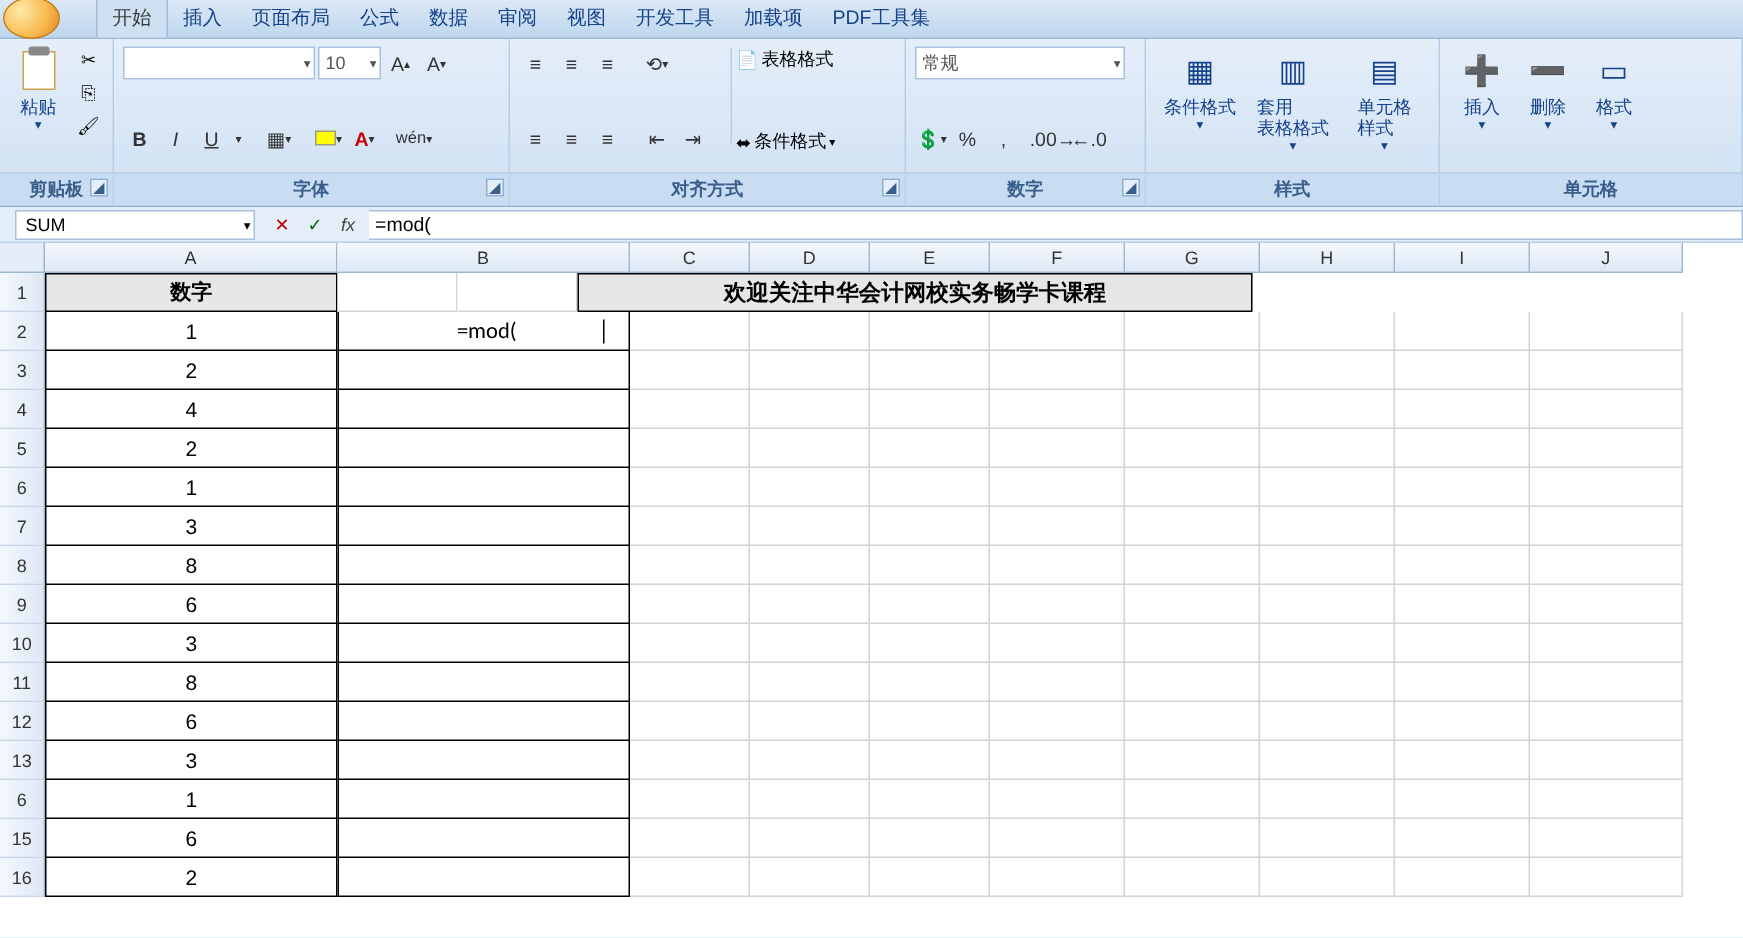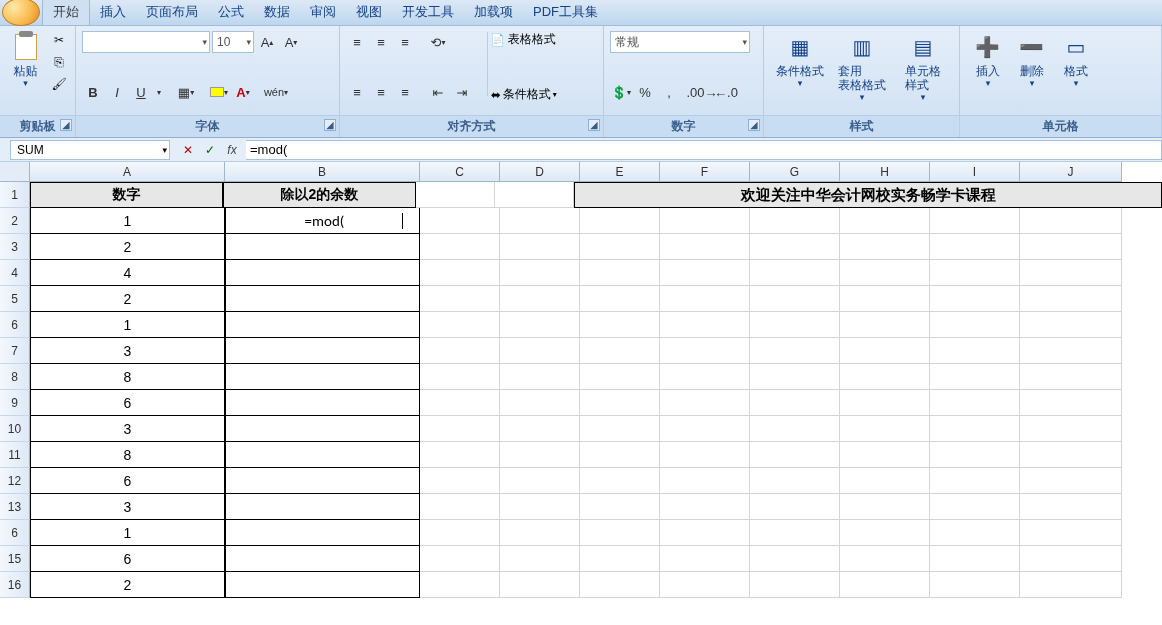--- a/index.html
+++ b/index.html
@@ -1,21 +1,21 @@
 <!DOCTYPE html>
 <html><head>
 <meta charset="utf-8">
 <style>
 * { margin: 0; padding: 0; box-sizing: border-box; font-family: "SimSun", "Microsoft YaHei", Arial, sans-serif; }
 body { background: #BDD7EE; width: 1162px; height: 625px; overflow: hidden; font-size: 12px; user-select: none; }
 
 
 
 
-.tabs { height: 26px; background: linear-gradient(#DDE8F6,#BDD7EE); display:flex; align-items:flex-end; padding-left: 42px; border-bottom:1px solid #9FBBD9; position:relative;}
+.tabs { height: 26px; background: linear-gradient(#DDE8F6,#BDD7EE); display:flex; align-items:flex-end; padding-left: 64px; border-bottom:1px solid #9FBBD9; position:relative;}
 .office-btn { position:absolute; left:2px; top:-2px; width:38px; height:28px; border-radius:50%; background: radial-gradient(circle at 30% 30%, #FFE9A8, #F7B84B 60%, #E0821E); border:1px solid #C67E1D;}
 .tab { padding: 4px 10px 4px 10px; font-size:13px; color:#15428B; cursor:pointer;}
 .tab.active { background:#CFE0F3; border:1px solid #9FBBD9; border-bottom:none; border-radius:3px 3px 0 0; color:#3B3B3B;}
 
 
 .ribbon { height: 112px; background: linear-gradient(#E4EEF9,#CFE0F3); display:flex; border-bottom:1px solid #8FAFD6;}
 .group { border-right:1px solid #B5CDE7; display:flex; flex-direction:column; padding:4px 6px 0 6px; }
 .group-body { flex:1; display:flex; align-items:flex-start; }
 .group-title { text-align:center; font-size:12px; color:#3A5E8C; padding:2px 0; background:#C8DCF2; margin: 0 -6px; border-top:1px solid #B5CDE7; position:relative;font-weight:bold;}
 .group-title .dlg { position:absolute; right:3px; top:3px; width:12px; height:12px; border:1px solid #8FAFD6; background:#E4EEF9; font-size:9px; line-height:10px; color:#3A5E8C; text-align:center;}
@@ -282,24 +282,23 @@
       <div class="rowhead">11</div>
       <div class="rowhead">12</div>
       <div class="rowhead">13</div>
       <div class="rowhead">6</div>
       <div class="rowhead">15</div>
       <div class="rowhead">16</div>
     </div>
   <div class="cells" id="cells">
       <div class="row">
         <div class="cell cA hdrcell">数字</div>
-        <div class="cell cB hdrcell">除以2的余数</div>
-        <div class="cell cC"></div>
-        <div class="cell cD"></div>
-        <div class="cell banner" style="width: 594px; font-family: Liberation Serif, serif;">欢迎关注中华会计网校实务畅学卡课程</div>
+        <div class="cell cC"></div>
+        <div class="cell cD"></div>
+        <div class="cell banner" style="width: 450px; font-family: Liberation Serif, serif;">欢迎关注中华会计网校实务畅学卡课程</div>
       </div>
       <div class="row">
         <div class="cell cA datacell">1</div>
         <div class="cell cB datacell editing" style="justify-content: center;">=mod(</div>
         <div class="cell cC"></div>
         <div class="cell cD"></div>
         <div class="cell cE"></div>
         <div class="cell cF"></div>
         <div class="cell cG"></div>
         <div class="cell cH"></div>

